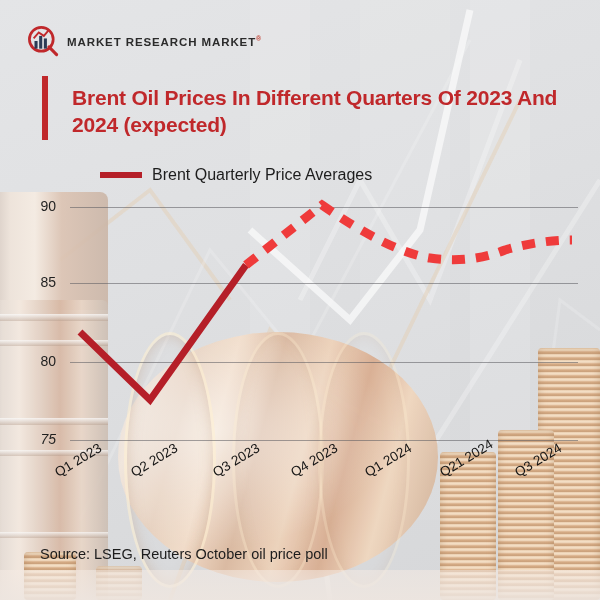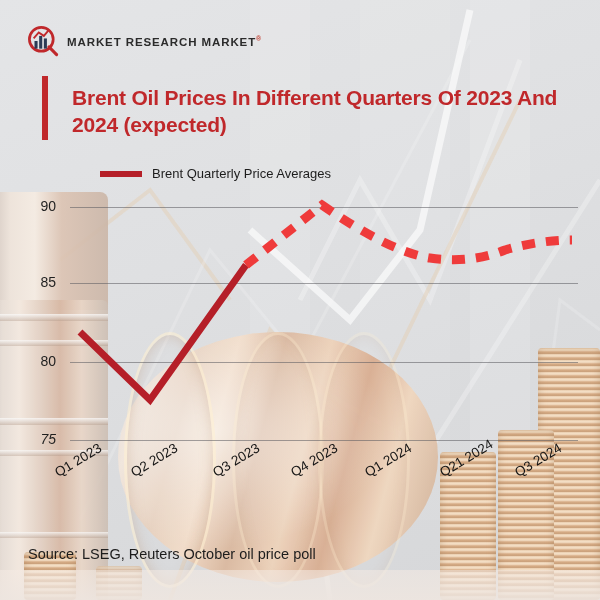--- a/index.html
+++ b/index.html
@@ -114,21 +114,21 @@
     position: absolute; left: 100px; top: 166px;
     display: flex; align-items: center; gap: 54px;
   }
   .legend-item { display: flex; align-items: center; gap: 10px; }
   .legend-swatch-solid {
     width: 42px; height: 6px; background: #b51f28; display:block;
   }
   .legend-swatch-dash { display:flex; gap: 8px; align-items:center; }
   .legend-swatch-dash i { width: 13px; height: 7px; background: #ef3b3b; display:block; }
   .legend-label {
-    font-size: 13px; color: #1d1d1d; white-space: nowrap;
+    font-size: 16px; color: #1d1d1d; white-space: nowrap;
   }
 
   
   .plot { position: absolute; left: 0; top: 0; width: 600px; height: 472px; }
   .ytick {
     position: absolute; right: 0; width: 40px; text-align: right;
     font-size: 14px; color: #1f1f1f;
   }
   .ytick-wrap { position:absolute; left: 10px; width: 46px; }
   .gridline {
@@ -141,21 +141,21 @@
     transform-origin: left top;
     transform: rotate(-31deg);
   }
 
   
   .note, .source {
     position: absolute; left: 28px; font-size: 14.5px; color: #1c1c1c;
   }
   .note { top: 518px; }
   .note b { font-weight: 700; }
-  .source { top: 546px; }
+  .source { top: 546px; margin-left: 12px; }
   .copyright {
     position: absolute; left: 0; width: 600px; top: 576px;
     text-align: center; font-size: 9.5px; color: #3a3a3a;
   }
   .footer-band {
     position:absolute; left:0; top:570px; width:600px; height:30px;
     background: linear-gradient(180deg, rgba(245,235,228,.55), rgba(238,230,224,.9));
   }
 </style>
 </head>

